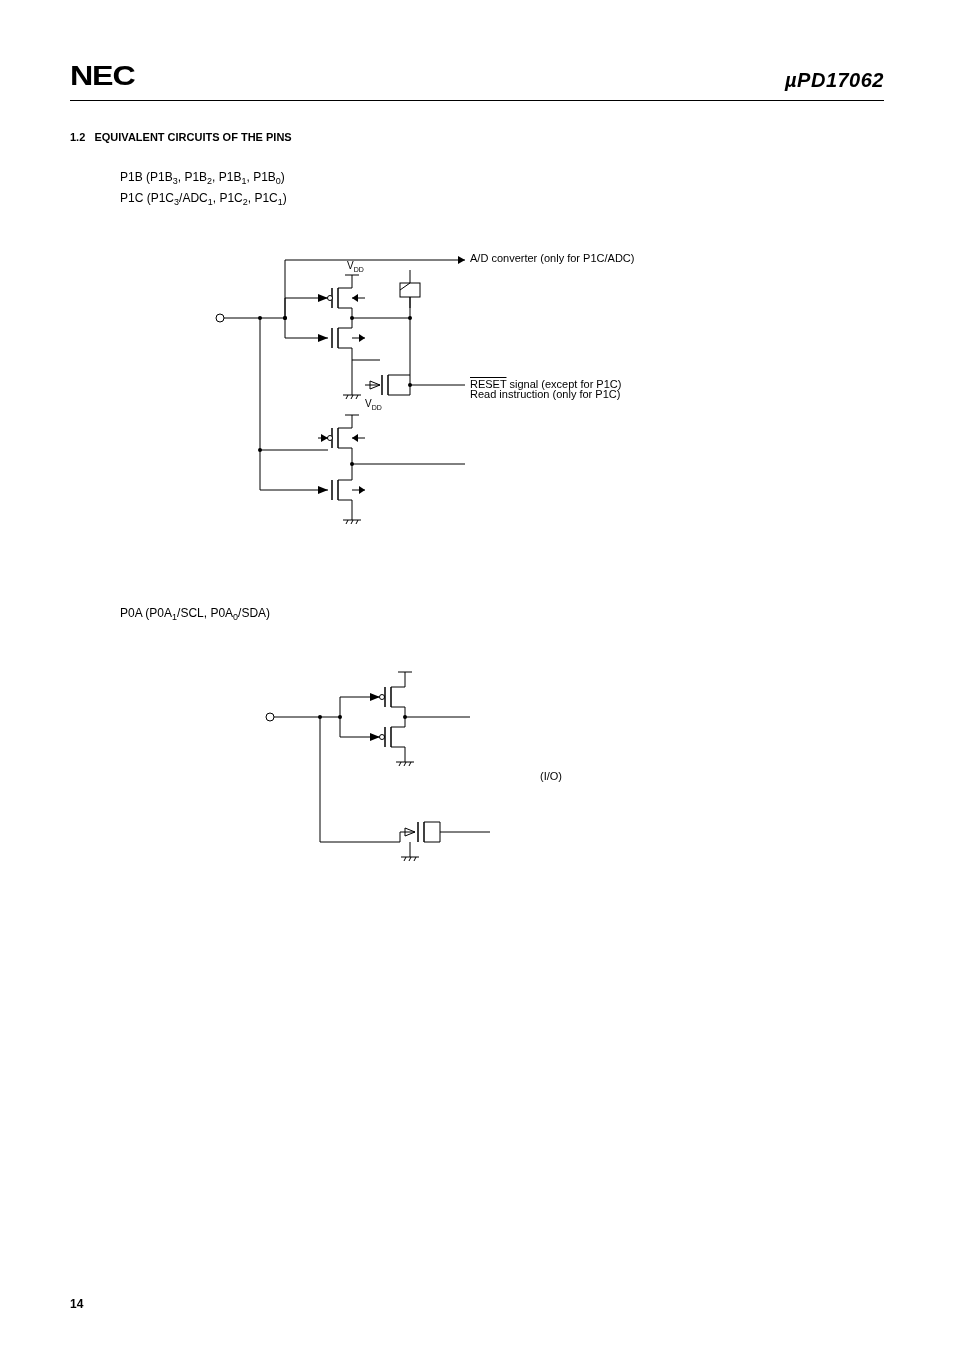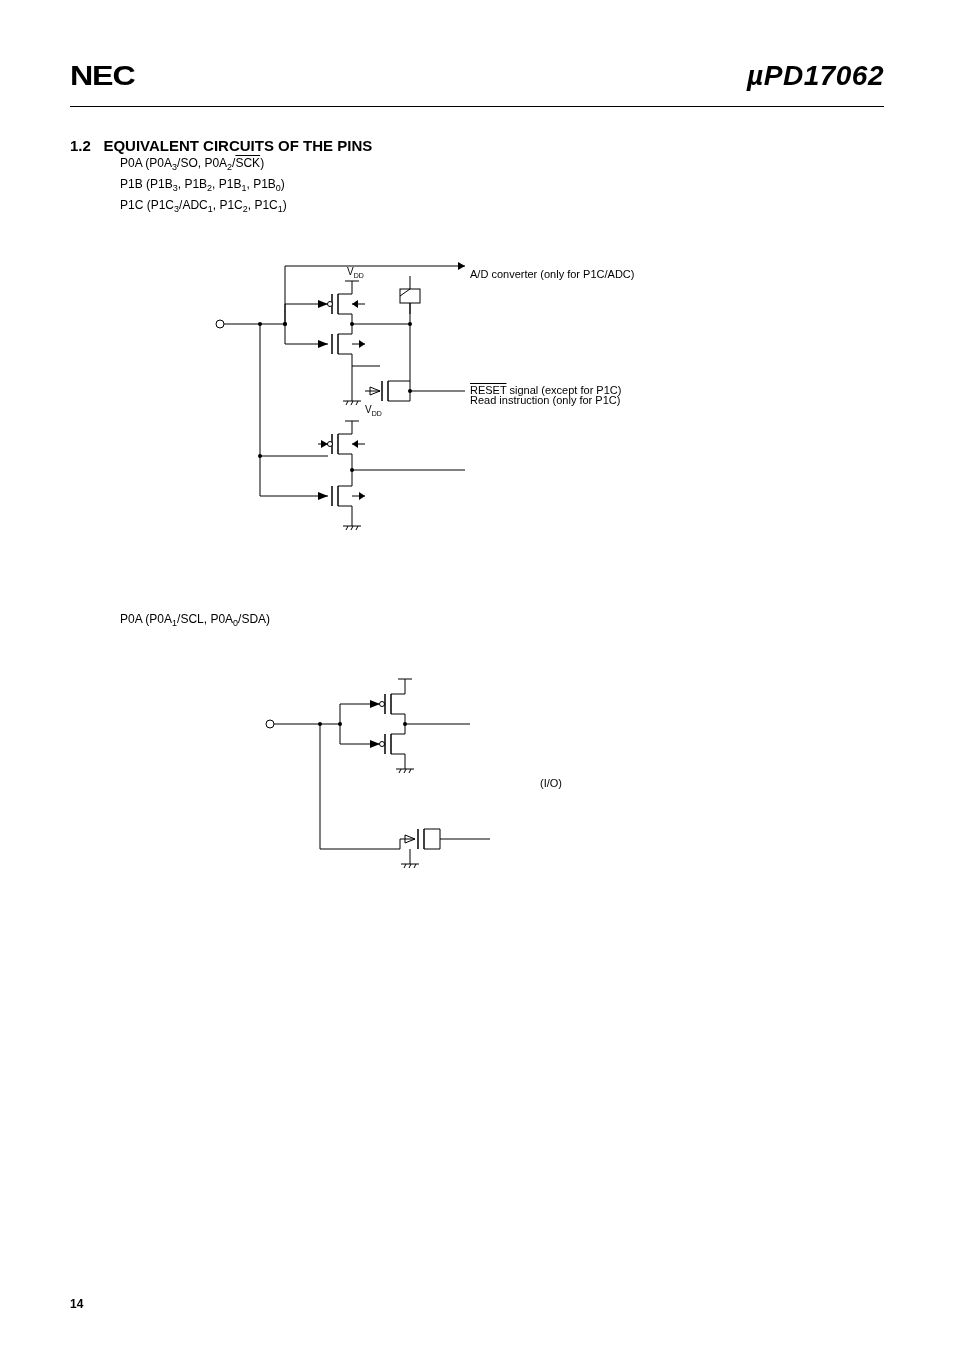--- a/index.html
+++ b/index.html
@@ -13,43 +13,44 @@
       width: 954px;
       height: 1351px;
       position: relative;
       padding: 60px 70px 40px 70px;
     }
     .header {
       display: flex;
       justify-content: space-between;
       align-items: flex-end;
       border-bottom: 1.5px solid #000;
-      padding-bottom: 14px;
+      padding-bottom: 8px;
       margin-bottom: 30px;
     }
     .logo {
       font-family: Arial, sans-serif;
       font-weight: bold;
       font-size: 28px;
       letter-spacing: -1px;
       transform: scaleX(1.15);
       transform-origin: left;
     }
     .part-number {
-      font-size: 28px;
+      font-size: 20px;
       font-weight: bold;
       font-style: italic;
       letter-spacing: 0.5px;
     }
     .mu {
       font-style: italic;
     }
     .section-title {
-      font-size: 15px;
+      font-size: 11px;
       font-weight: bold;
+      margin-bottom: 25px;
       margin-left: 0;
     }
     .pin-list {
       font-size: 12px;
       margin-left: 50px;
       line-height: 1.6;
       margin-bottom: 20px;
     }
     .pin-list .overline {
       text-decoration: overline;
@@ -101,23 +102,20 @@
   <div class="part-number">
     <span class="mu">µ</span><span>PD17062</span>
   </div>
 </div>
 
 <div class="section-title">
   <span>1.2</span>&nbsp;&nbsp;&nbsp;<span>EQUIVALENT CIRCUITS OF THE PINS</span>
 </div>
 
 <div class="pin-list">
-  <div>
-    <span>P0A (P0A</span><span class="sub">3</span><span>/SO, P0A</span><span class="sub">2</span><span>/</span><span class="overline">SCK</span><span>)</span>
-  </div>
   <div>
     <span>P1B (P1B</span><span class="sub">3</span><span>, P1B</span><span class="sub">2</span><span>, P1B</span><span class="sub">1</span><span>, P1B</span><span class="sub">0</span><span>)</span>
   </div>
   <div>
     <span>P1C (P1C</span><span class="sub">3</span><span>/ADC</span><span class="sub">1</span><span>, P1C</span><span class="sub">2</span><span>, P1C</span><span class="sub">1</span><span>)</span>
   </div>
 </div>
 
 <div class="diagram-area">
   <svg width="800" height="370">
@@ -225,21 +223,21 @@
     <circle cx="282" cy="234" r="2" fill="black"></circle>
     <line x1="282" y1="234" x2="395" y2="234" stroke="black" stroke-width="1"></line>
 
     <line x1="282" y1="270" x2="282" y2="290" stroke="black" stroke-width="1"></line>
     <line x1="273" y1="290" x2="291" y2="290" stroke="black" stroke-width="1"></line>
     <line x1="276" y1="294" x2="278" y2="290" stroke="black" stroke-width="1"></line>
     <line x1="281" y1="294" x2="283" y2="290" stroke="black" stroke-width="1"></line>
     <line x1="286" y1="294" x2="288" y2="290" stroke="black" stroke-width="1"></line>
   </svg>
   
-  <div class="diagram-label" style="left:400px; top:32px;text-align:right;">A/D converter (only for P1C/ADC)</div>
+  <div class="diagram-label" style="left:400px; top:22px;text-align:right;">A/D converter (only for P1C/ADC)</div>
   
   <div class="diagram-label vdd-label" style="left:277px; top:30px;">
     <span>V</span><span class="vdd-sub">DD</span>
   </div>
   
   <div class="diagram-label vdd-label" style="left:295px; top:168px;">
     <span>V</span><span class="vdd-sub">DD</span>
   </div>
   
   <div class="diagram-label" style="left:400px; top:148px;">

